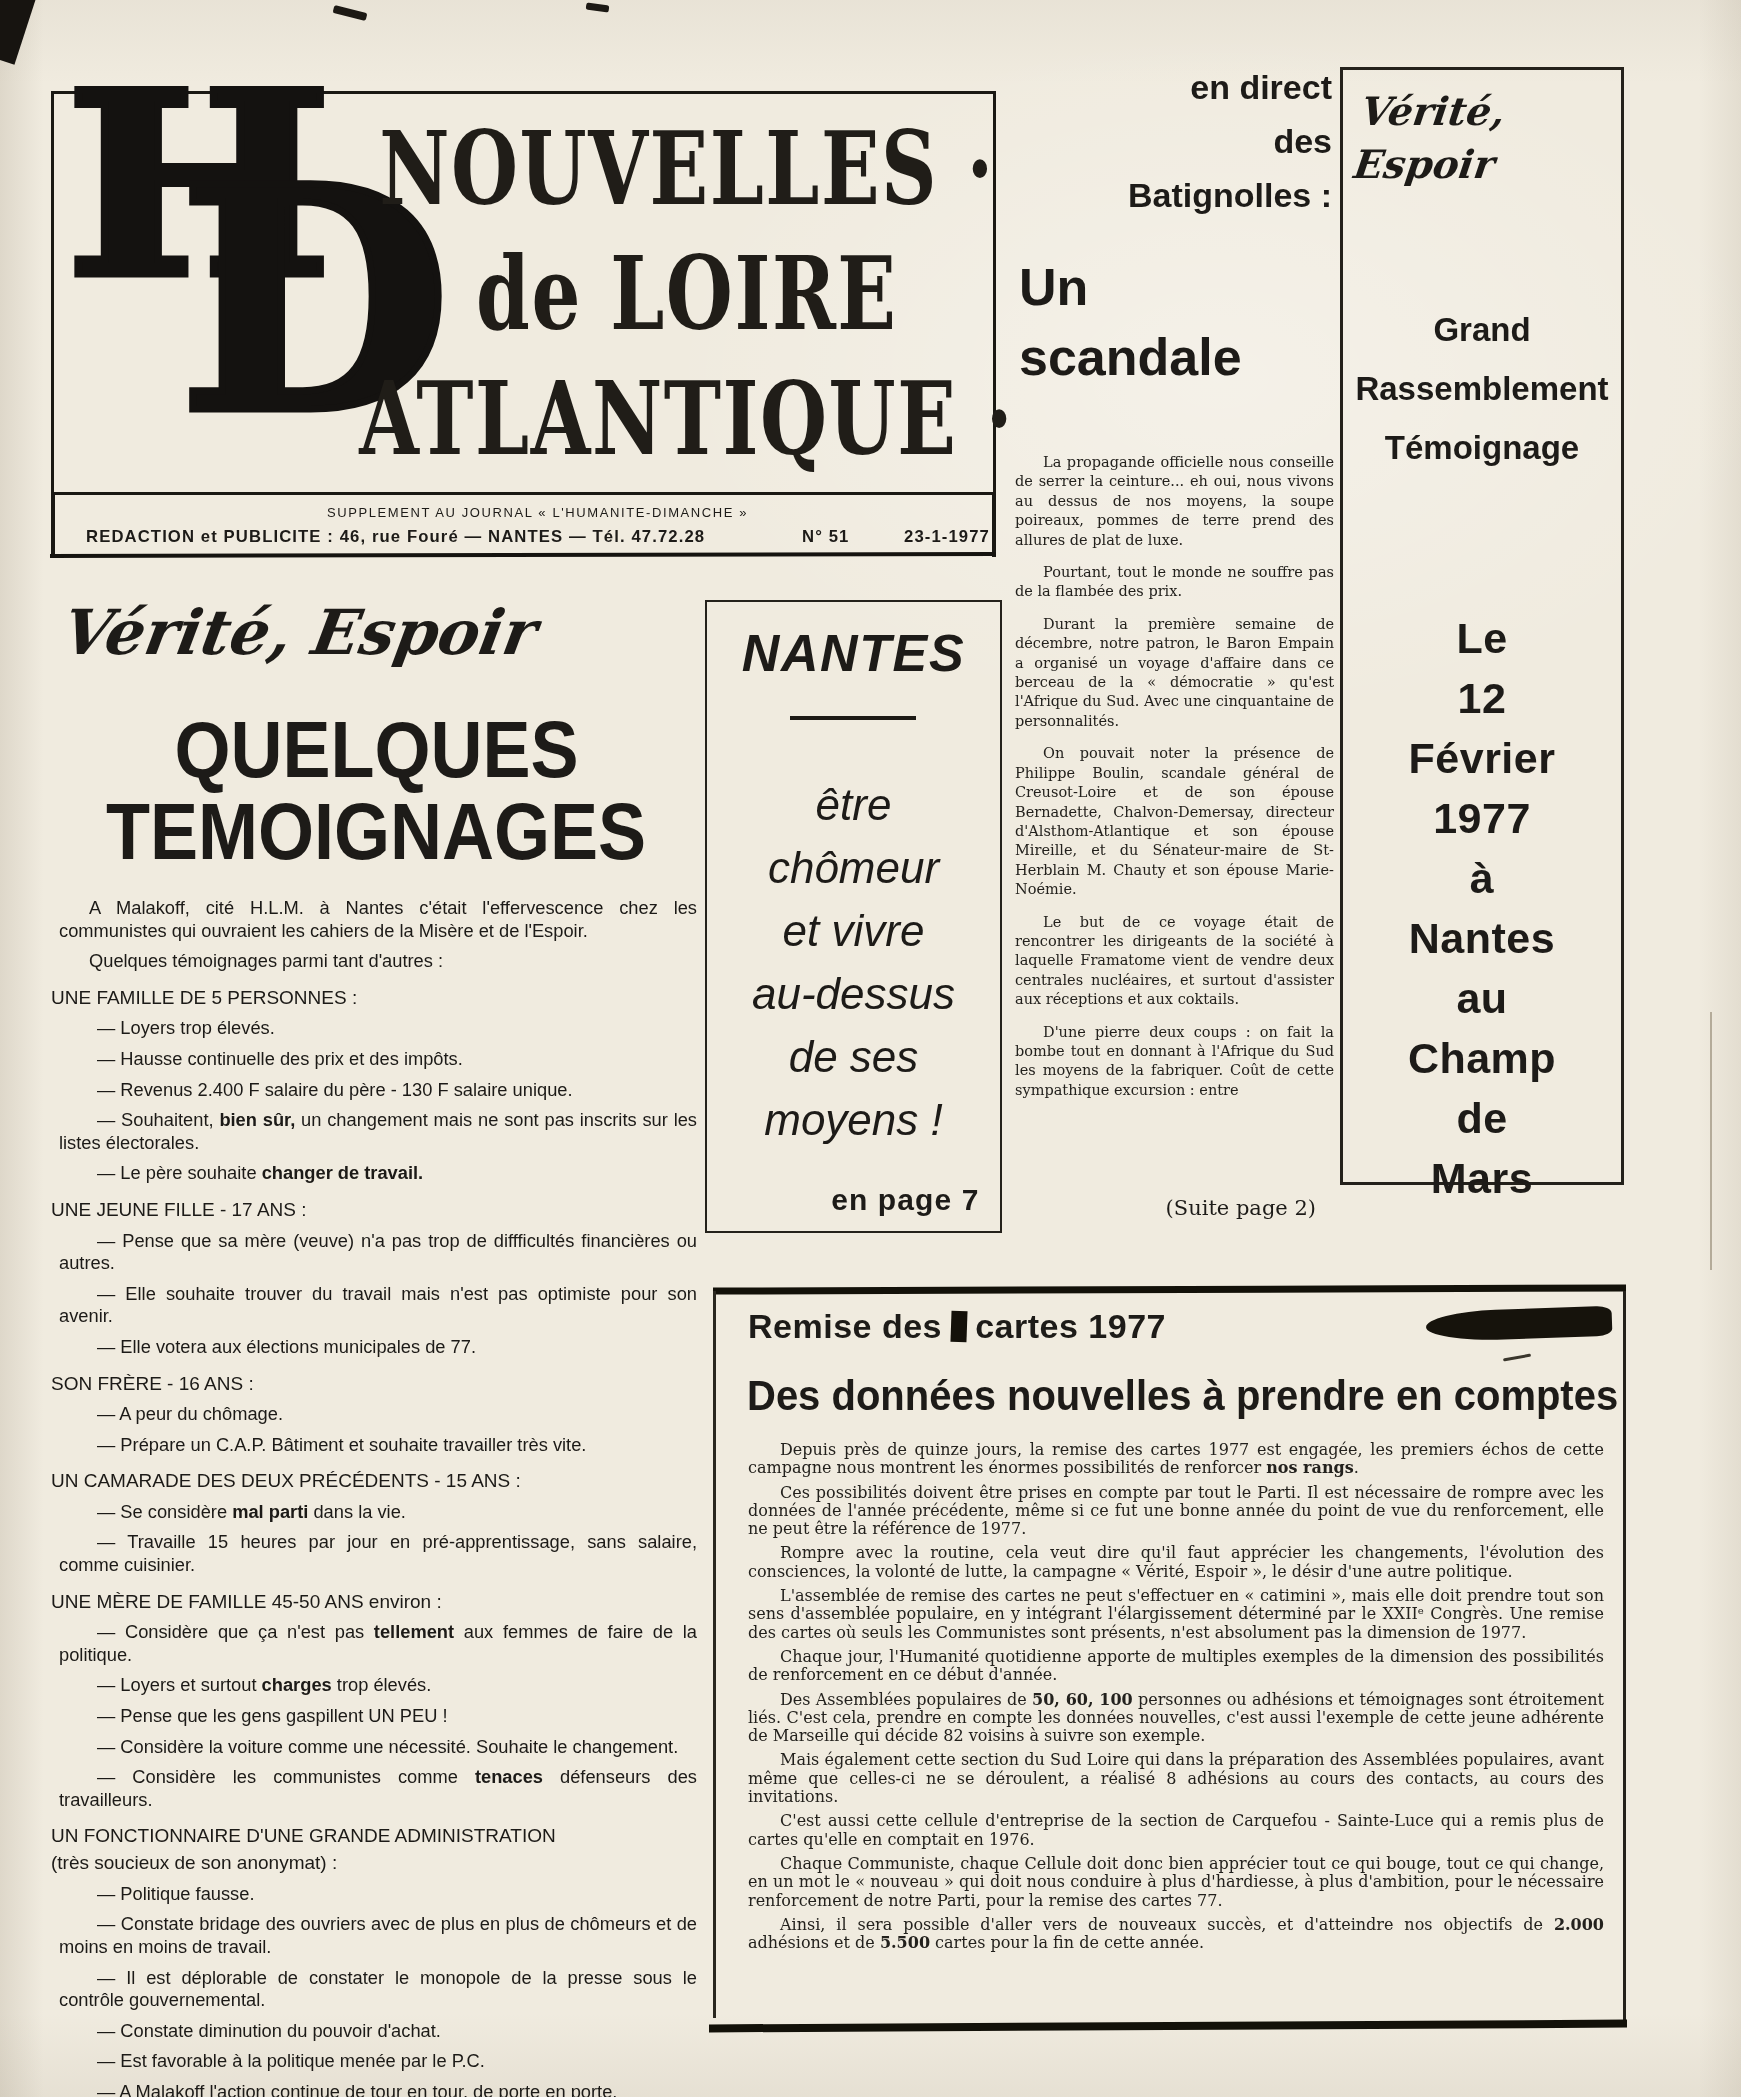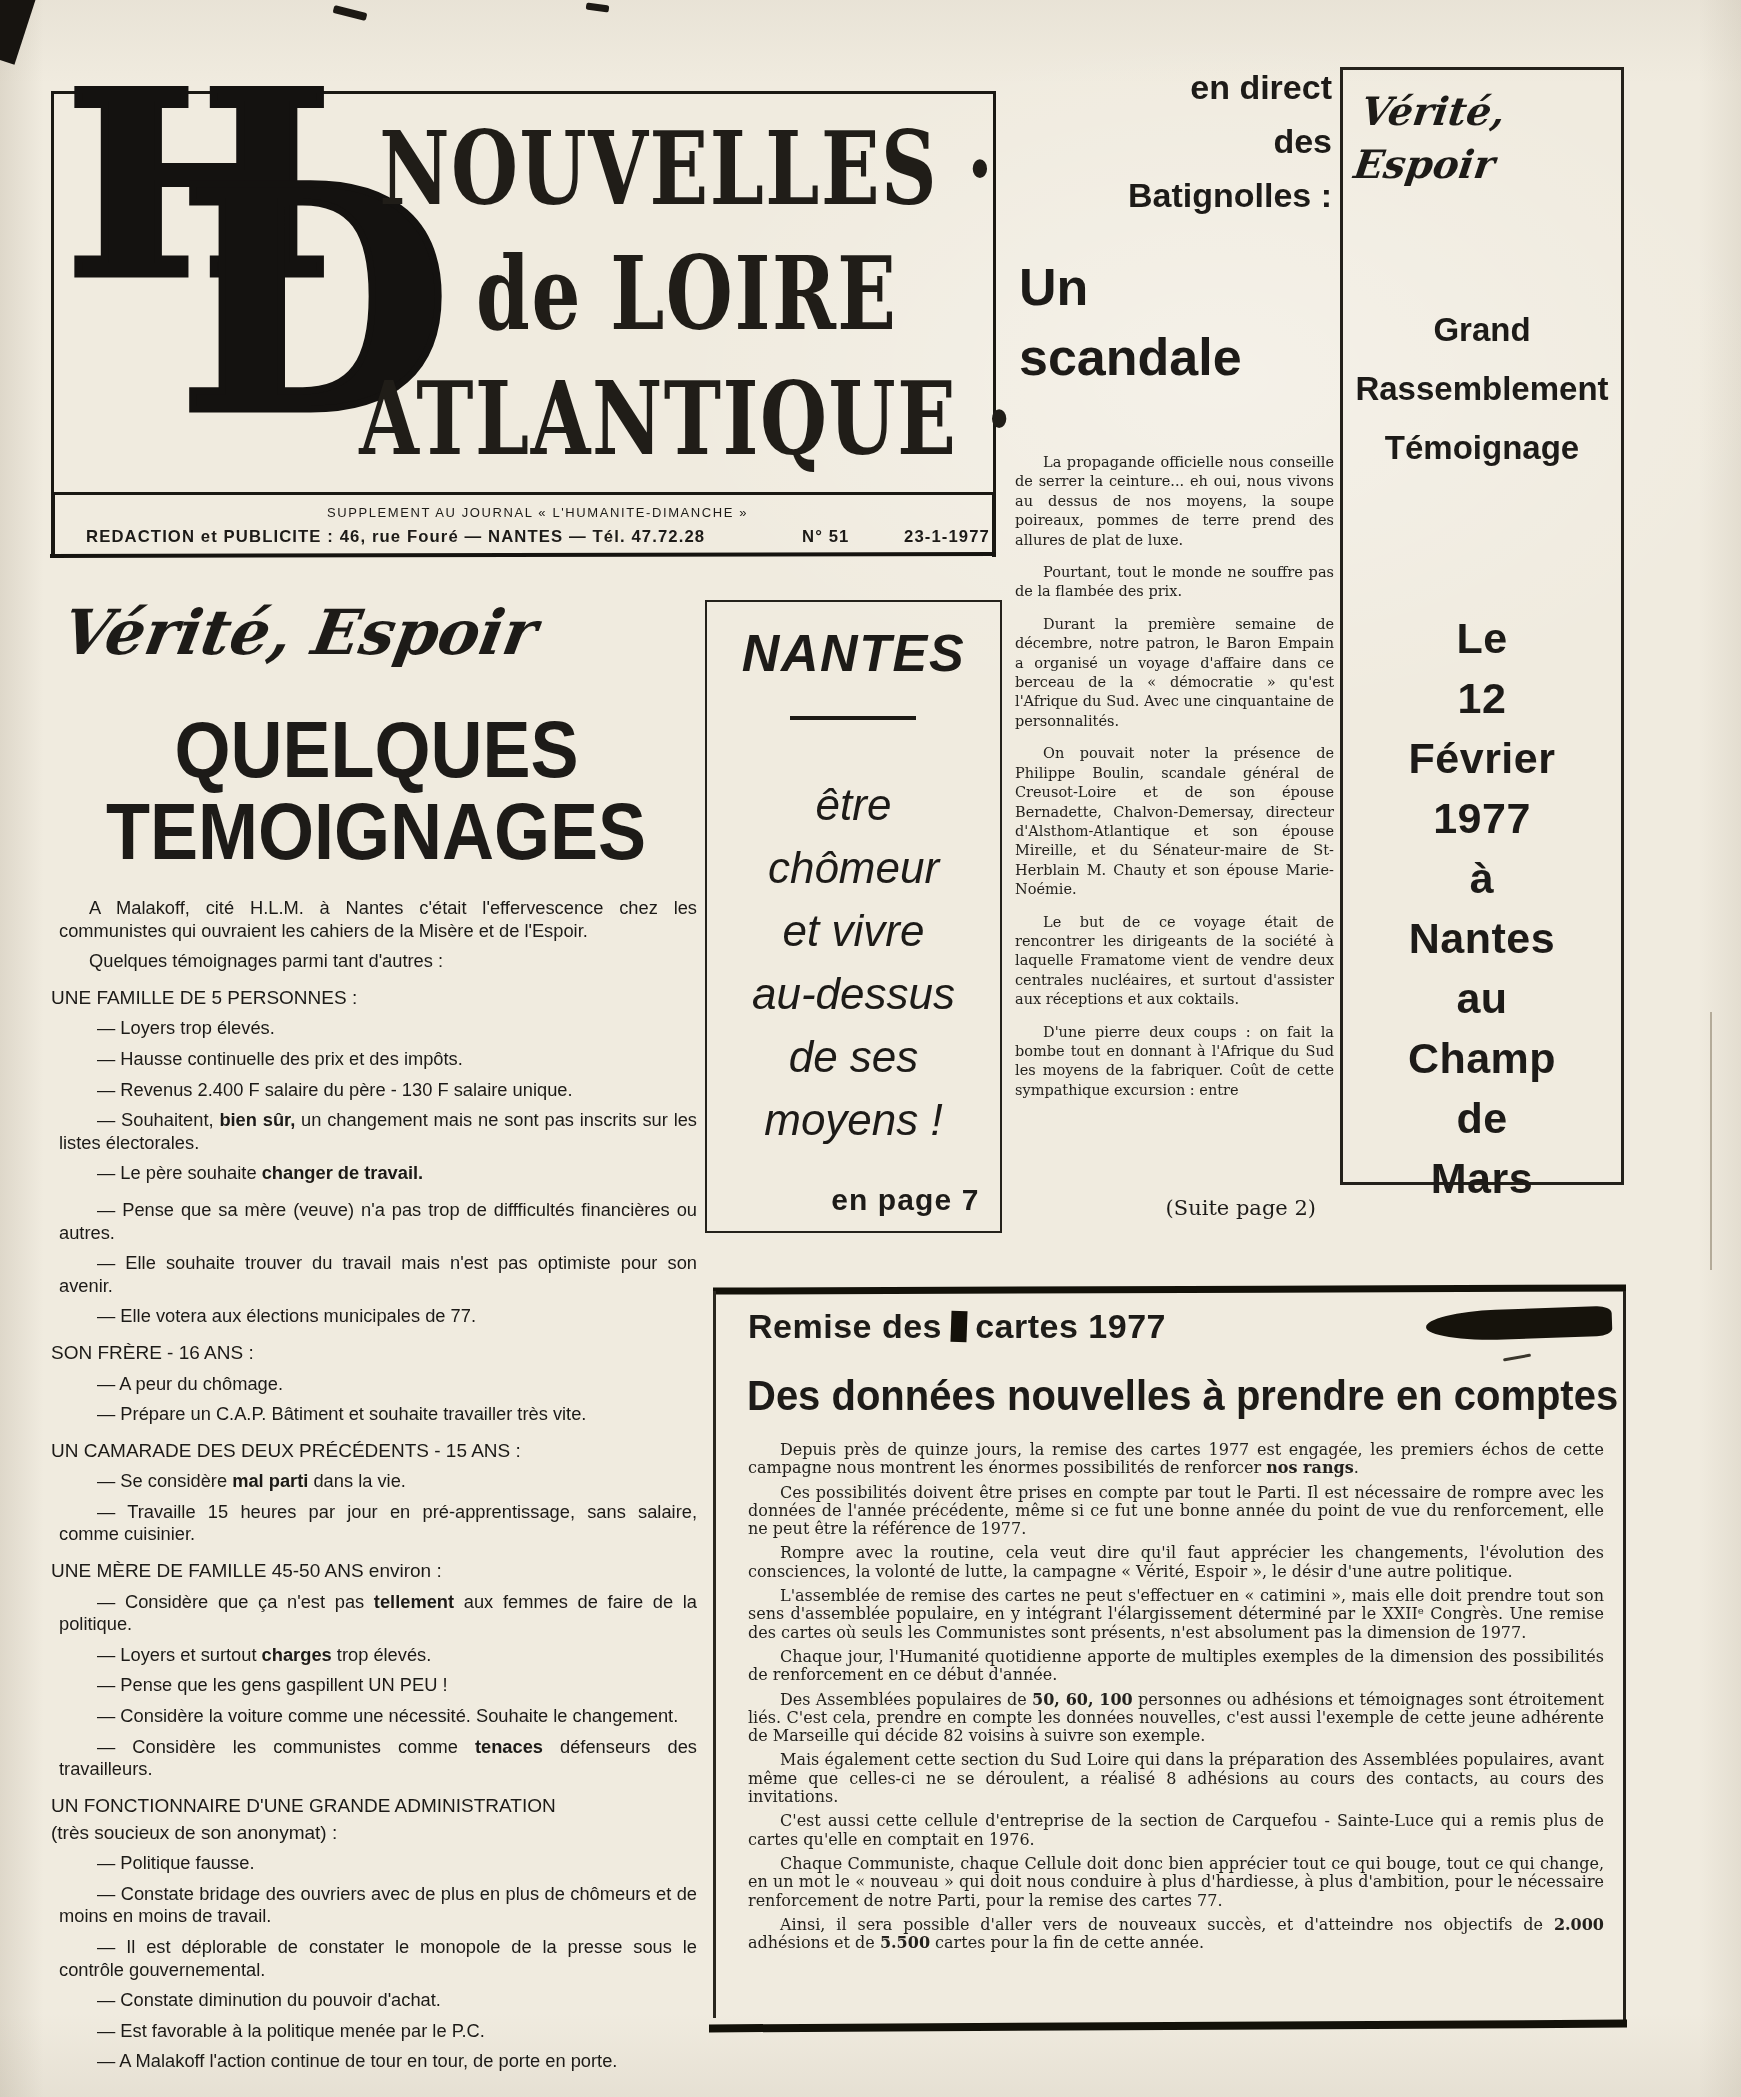--- a/index.html
+++ b/index.html
@@ -187,20 +187,21 @@
     <div class="sec">
       <div class="sh">UNE FAMILLE DE 5 PERSONNES :</div>
       <p class="li">— Loyers trop élevés.</p>
       <p class="li">— Hausse continuelle des prix et des impôts.</p>
       <p class="li">— Revenus 2.400 F salaire du père - 130 F salaire unique.</p>
       <p class="li"><span>— Souhaitent, </span><b>bien sûr,</b><span> un changement mais ne sont pas inscrits sur les listes électorales.</span></p>
       <p class="li"><span>— Le père souhaite </span><b>changer de travail.</b></p>
     </div>
 
     <div class="sec">
+      <div class="sh">UNE JEUNE FILLE - 17 ANS :</div>
       <p class="li">— Pense que sa mère (veuve) n'a pas trop de diffficultés financières ou autres.</p>
       <p class="li">— Elle souhaite trouver du travail mais n'est pas optimiste pour son avenir.</p>
       <p class="li">— Elle votera aux élections municipales de 77.</p>
     </div>
 
     <div class="sec">
       <div class="sh">SON FRÈRE - 16 ANS :</div>
       <p class="li">— A peur du chômage.</p>
       <p class="li">— Prépare un C.A.P. Bâtiment et souhaite travailler très vite.</p>
     </div>

